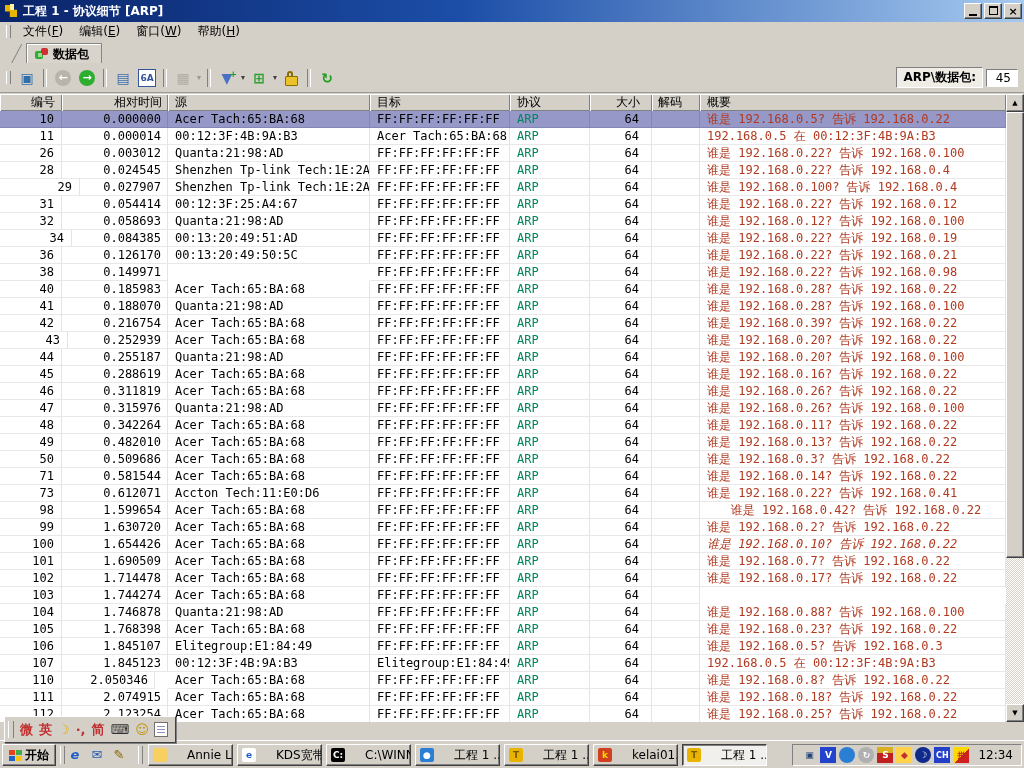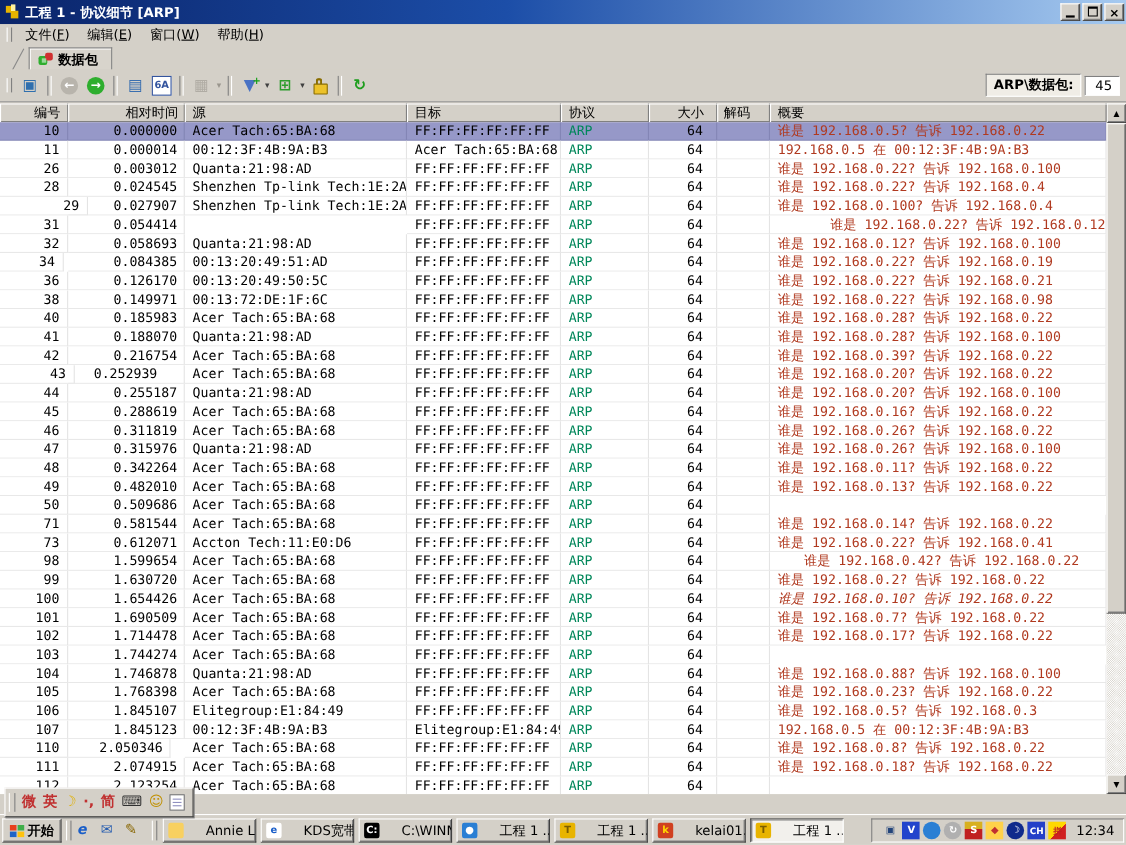--- a/index.html
+++ b/index.html
@@ -265,38 +265,39 @@
       <span class="cell" style="left: 168px; width: 202px; text-align: left; padding-left: 7px;">Shenzhen Tp-link Tech:1E:2A:9E</span>
       <span class="cell" style="left: 370px; width: 140px; text-align: left; padding-left: 7px;">FF:FF:FF:FF:FF:FF</span>
       <span class="cell proto" style="left: 510px; width: 80px; text-align: left; padding-left: 7px;">ARP</span>
       <span class="cell" style="left: 590px; width: 62px; text-align: right; padding-right: 12px;">64</span>
       <span class="cell" style="left: 652px; width: 48px; text-align: left; padding-left: 6px;"></span>
       <span class="cell summary" style="left: 700px; width: 306px; text-align: left; padding-left: 7px;">谁是 192.168.0.100? 告诉 192.168.0.4</span>
     </div>
     <div class="trow">
       <span class="cell" style="left: 0px; width: 62px; text-align: right; padding-right: 7px;">31</span>
       <span class="cell" style="left: 62px; width: 106px; text-align: right; padding-right: 6px;">0.054414</span>
-      <span class="cell" style="left: 370px; width: 140px; text-align: left; padding-left: 7px;">FF:FF:FF:FF:FF:FF</span>
-      <span class="cell proto" style="left: 510px; width: 80px; text-align: left; padding-left: 7px;">ARP</span>
-      <span class="cell" style="left: 590px; width: 62px; text-align: right; padding-right: 12px;">64</span>
-      <span class="cell" style="left: 652px; width: 48px; text-align: left; padding-left: 6px;"></span>
-      <span class="cell summary" style="left: 700px; width: 306px; text-align: right; padding-left: 7px;">谁是 192.168.0.22? 告诉 192.168.0.12</span>
+      <span class="cell" style="left: 168px; width: 202px; text-align: left; padding-left: 7px;">00:12:3F:25:A4:67</span>
+      <span class="cell" style="left: 370px; width: 140px; text-align: left; padding-left: 7px;">FF:FF:FF:FF:FF:FF</span>
+      <span class="cell proto" style="left: 510px; width: 80px; text-align: left; padding-left: 7px;">ARP</span>
+      <span class="cell" style="left: 590px; width: 62px; text-align: right; padding-right: 12px;">64</span>
+      <span class="cell" style="left: 652px; width: 48px; text-align: left; padding-left: 6px;"></span>
+      <span class="cell summary" style="left: 700px; width: 306px; text-align: left; padding-left: 7px;">谁是 192.168.0.22? 告诉 192.168.0.12</span>
     </div>
     <div class="trow">
       <span class="cell" style="left: 0px; width: 62px; text-align: right; padding-right: 7px;">32</span>
       <span class="cell" style="left: 62px; width: 106px; text-align: right; padding-right: 6px;">0.058693</span>
       <span class="cell" style="left: 168px; width: 202px; text-align: left; padding-left: 7px;">Quanta:21:98:AD</span>
       <span class="cell" style="left: 370px; width: 140px; text-align: left; padding-left: 7px;">FF:FF:FF:FF:FF:FF</span>
       <span class="cell proto" style="left: 510px; width: 80px; text-align: left; padding-left: 7px;">ARP</span>
       <span class="cell" style="left: 590px; width: 62px; text-align: right; padding-right: 12px;">64</span>
       <span class="cell" style="left: 652px; width: 48px; text-align: left; padding-left: 6px;"></span>
       <span class="cell summary" style="left: 700px; width: 306px; text-align: left; padding-left: 7px;">谁是 192.168.0.12? 告诉 192.168.0.100</span>
     </div>
     <div class="trow">
-      <span class="cell" style="left: 0px; width: 58px; text-align: right; padding-right: 7px;">34</span>
+      <span class="cell" style="left: 0px; width: 72px; text-align: right; padding-right: 7px;">34</span>
       <span class="cell" style="left: 62px; width: 106px; text-align: right; padding-right: 6px;">0.084385</span>
       <span class="cell" style="left: 168px; width: 202px; text-align: left; padding-left: 7px;">00:13:20:49:51:AD</span>
       <span class="cell" style="left: 370px; width: 140px; text-align: left; padding-left: 7px;">FF:FF:FF:FF:FF:FF</span>
       <span class="cell proto" style="left: 510px; width: 80px; text-align: left; padding-left: 7px;">ARP</span>
       <span class="cell" style="left: 590px; width: 62px; text-align: right; padding-right: 12px;">64</span>
       <span class="cell" style="left: 652px; width: 48px; text-align: left; padding-left: 6px;"></span>
       <span class="cell summary" style="left: 700px; width: 306px; text-align: left; padding-left: 7px;">谁是 192.168.0.22? 告诉 192.168.0.19</span>
     </div>
     <div class="trow">
       <span class="cell" style="left: 0px; width: 62px; text-align: right; padding-right: 7px;">36</span>
@@ -304,21 +305,20 @@
       <span class="cell" style="left: 168px; width: 202px; text-align: left; padding-left: 7px;">00:13:20:49:50:5C</span>
       <span class="cell" style="left: 370px; width: 140px; text-align: left; padding-left: 7px;">FF:FF:FF:FF:FF:FF</span>
       <span class="cell proto" style="left: 510px; width: 80px; text-align: left; padding-left: 7px;">ARP</span>
       <span class="cell" style="left: 590px; width: 62px; text-align: right; padding-right: 12px;">64</span>
       <span class="cell" style="left: 652px; width: 48px; text-align: left; padding-left: 6px;"></span>
       <span class="cell summary" style="left: 700px; width: 306px; text-align: left; padding-left: 7px;">谁是 192.168.0.22? 告诉 192.168.0.21</span>
     </div>
     <div class="trow">
       <span class="cell" style="left: 0px; width: 62px; text-align: right; padding-right: 7px;">38</span>
       <span class="cell" style="left: 62px; width: 106px; text-align: right; padding-right: 6px;">0.149971</span>
-      <span class="cell" style="left: 168px; width: 202px; text-align: left; padding-left: 7px;">00:13:72:DE:1F:6C</span>
       <span class="cell" style="left: 370px; width: 140px; text-align: left; padding-left: 7px;">FF:FF:FF:FF:FF:FF</span>
       <span class="cell proto" style="left: 510px; width: 80px; text-align: left; padding-left: 7px;">ARP</span>
       <span class="cell" style="left: 590px; width: 62px; text-align: right; padding-right: 12px;">64</span>
       <span class="cell" style="left: 652px; width: 48px; text-align: left; padding-left: 6px;"></span>
       <span class="cell summary" style="left: 700px; width: 306px; text-align: left; padding-left: 7px;">谁是 192.168.0.22? 告诉 192.168.0.98</span>
     </div>
     <div class="trow">
       <span class="cell" style="left: 0px; width: 62px; text-align: right; padding-right: 7px;">40</span>
       <span class="cell" style="left: 62px; width: 106px; text-align: right; padding-right: 6px;">0.185983</span>
       <span class="cell" style="left: 168px; width: 202px; text-align: left; padding-left: 7px;">Acer Tach:65:BA:68</span>
@@ -343,21 +343,21 @@
       <span class="cell" style="left: 62px; width: 106px; text-align: right; padding-right: 6px;">0.216754</span>
       <span class="cell" style="left: 168px; width: 202px; text-align: left; padding-left: 7px;">Acer Tach:65:BA:68</span>
       <span class="cell" style="left: 370px; width: 140px; text-align: left; padding-left: 7px;">FF:FF:FF:FF:FF:FF</span>
       <span class="cell proto" style="left: 510px; width: 80px; text-align: left; padding-left: 7px;">ARP</span>
       <span class="cell" style="left: 590px; width: 62px; text-align: right; padding-right: 12px;">64</span>
       <span class="cell" style="left: 652px; width: 48px; text-align: left; padding-left: 6px;"></span>
       <span class="cell summary" style="left: 700px; width: 306px; text-align: left; padding-left: 7px;">谁是 192.168.0.39? 告诉 192.168.0.22</span>
     </div>
     <div class="trow">
       <span class="cell" style="left: 0px; width: 68px; text-align: right; padding-right: 7px;">43</span>
-      <span class="cell" style="left: 62px; width: 106px; text-align: right; padding-right: 24px;">0.252939</span>
+      <span class="cell" style="left: 62px; width: 106px; text-align: right; padding-right: 6px;">0.252939</span>
       <span class="cell" style="left: 168px; width: 202px; text-align: left; padding-left: 7px;">Acer Tach:65:BA:68</span>
       <span class="cell" style="left: 370px; width: 140px; text-align: left; padding-left: 7px;">FF:FF:FF:FF:FF:FF</span>
       <span class="cell proto" style="left: 510px; width: 80px; text-align: left; padding-left: 7px;">ARP</span>
       <span class="cell" style="left: 590px; width: 62px; text-align: right; padding-right: 12px;">64</span>
       <span class="cell" style="left: 652px; width: 48px; text-align: left; padding-left: 6px;"></span>
       <span class="cell summary" style="left: 700px; width: 306px; text-align: left; padding-left: 7px;">谁是 192.168.0.20? 告诉 192.168.0.22</span>
     </div>
     <div class="trow">
       <span class="cell" style="left: 0px; width: 62px; text-align: right; padding-right: 7px;">44</span>
       <span class="cell" style="left: 62px; width: 106px; text-align: right; padding-right: 6px;">0.255187</span>
@@ -419,20 +419,21 @@
       <span class="cell summary" style="left: 700px; width: 306px; text-align: left; padding-left: 7px;">谁是 192.168.0.13? 告诉 192.168.0.22</span>
     </div>
     <div class="trow">
       <span class="cell" style="left: 0px; width: 62px; text-align: right; padding-right: 7px;">50</span>
       <span class="cell" style="left: 62px; width: 106px; text-align: right; padding-right: 6px;">0.509686</span>
       <span class="cell" style="left: 168px; width: 202px; text-align: left; padding-left: 7px;">Acer Tach:65:BA:68</span>
       <span class="cell" style="left: 370px; width: 140px; text-align: left; padding-left: 7px;">FF:FF:FF:FF:FF:FF</span>
       <span class="cell proto" style="left: 510px; width: 80px; text-align: left; padding-left: 7px;">ARP</span>
       <span class="cell" style="left: 590px; width: 62px; text-align: right; padding-right: 12px;">64</span>
       <span class="cell" style="left: 652px; width: 48px; text-align: left; padding-left: 6px;"></span>
+      <span class="cell summary" style="left: 700px; width: 306px; text-align: left; padding-left: 7px;">谁是 192.168.0.3? 告诉 192.168.0.22</span>
     </div>
     <div class="trow">
       <span class="cell" style="left: 0px; width: 62px; text-align: right; padding-right: 7px;">71</span>
       <span class="cell" style="left: 62px; width: 106px; text-align: right; padding-right: 6px;">0.581544</span>
       <span class="cell" style="left: 168px; width: 202px; text-align: left; padding-left: 7px;">Acer Tach:65:BA:68</span>
       <span class="cell" style="left: 370px; width: 140px; text-align: left; padding-left: 7px;">FF:FF:FF:FF:FF:FF</span>
       <span class="cell proto" style="left: 510px; width: 80px; text-align: left; padding-left: 7px;">ARP</span>
       <span class="cell" style="left: 590px; width: 62px; text-align: right; padding-right: 12px;">64</span>
       <span class="cell" style="left: 652px; width: 48px; text-align: left; padding-left: 6px;"></span>
       <span class="cell summary" style="left: 700px; width: 306px; text-align: left; padding-left: 7px;">谁是 192.168.0.14? 告诉 192.168.0.22</span>
@@ -568,20 +569,21 @@
       <span class="cell summary" style="left: 700px; width: 306px; text-align: left; padding-left: 7px;">谁是 192.168.0.18? 告诉 192.168.0.22</span>
     </div>
     <div class="trow">
       <span class="cell" style="left: 0px; width: 62px; text-align: right; padding-right: 7px;">112</span>
       <span class="cell" style="left: 62px; width: 106px; text-align: right; padding-right: 6px;">2.123254</span>
       <span class="cell" style="left: 168px; width: 202px; text-align: left; padding-left: 7px;">Acer Tach:65:BA:68</span>
       <span class="cell" style="left: 370px; width: 140px; text-align: left; padding-left: 7px;">FF:FF:FF:FF:FF:FF</span>
       <span class="cell proto" style="left: 510px; width: 80px; text-align: left; padding-left: 7px;">ARP</span>
       <span class="cell" style="left: 590px; width: 62px; text-align: right; padding-right: 12px;">64</span>
       <span class="cell" style="left: 652px; width: 48px; text-align: left; padding-left: 6px;"></span>
+      <span class="cell summary" style="left: 700px; width: 306px; text-align: left; padding-left: 7px;">谁是 192.168.0.25? 告诉 192.168.0.22</span>
     </div>
   </div>
 
 <div class="vscroll">
   <span class="sbtn" style="top:0">▲</span>
   <span class="sthumb"></span>
   <span class="stipple" style="top:464px;height:146px"></span>
   <span class="sbtn" style="top:610px">▼</span>
 </div>
 

